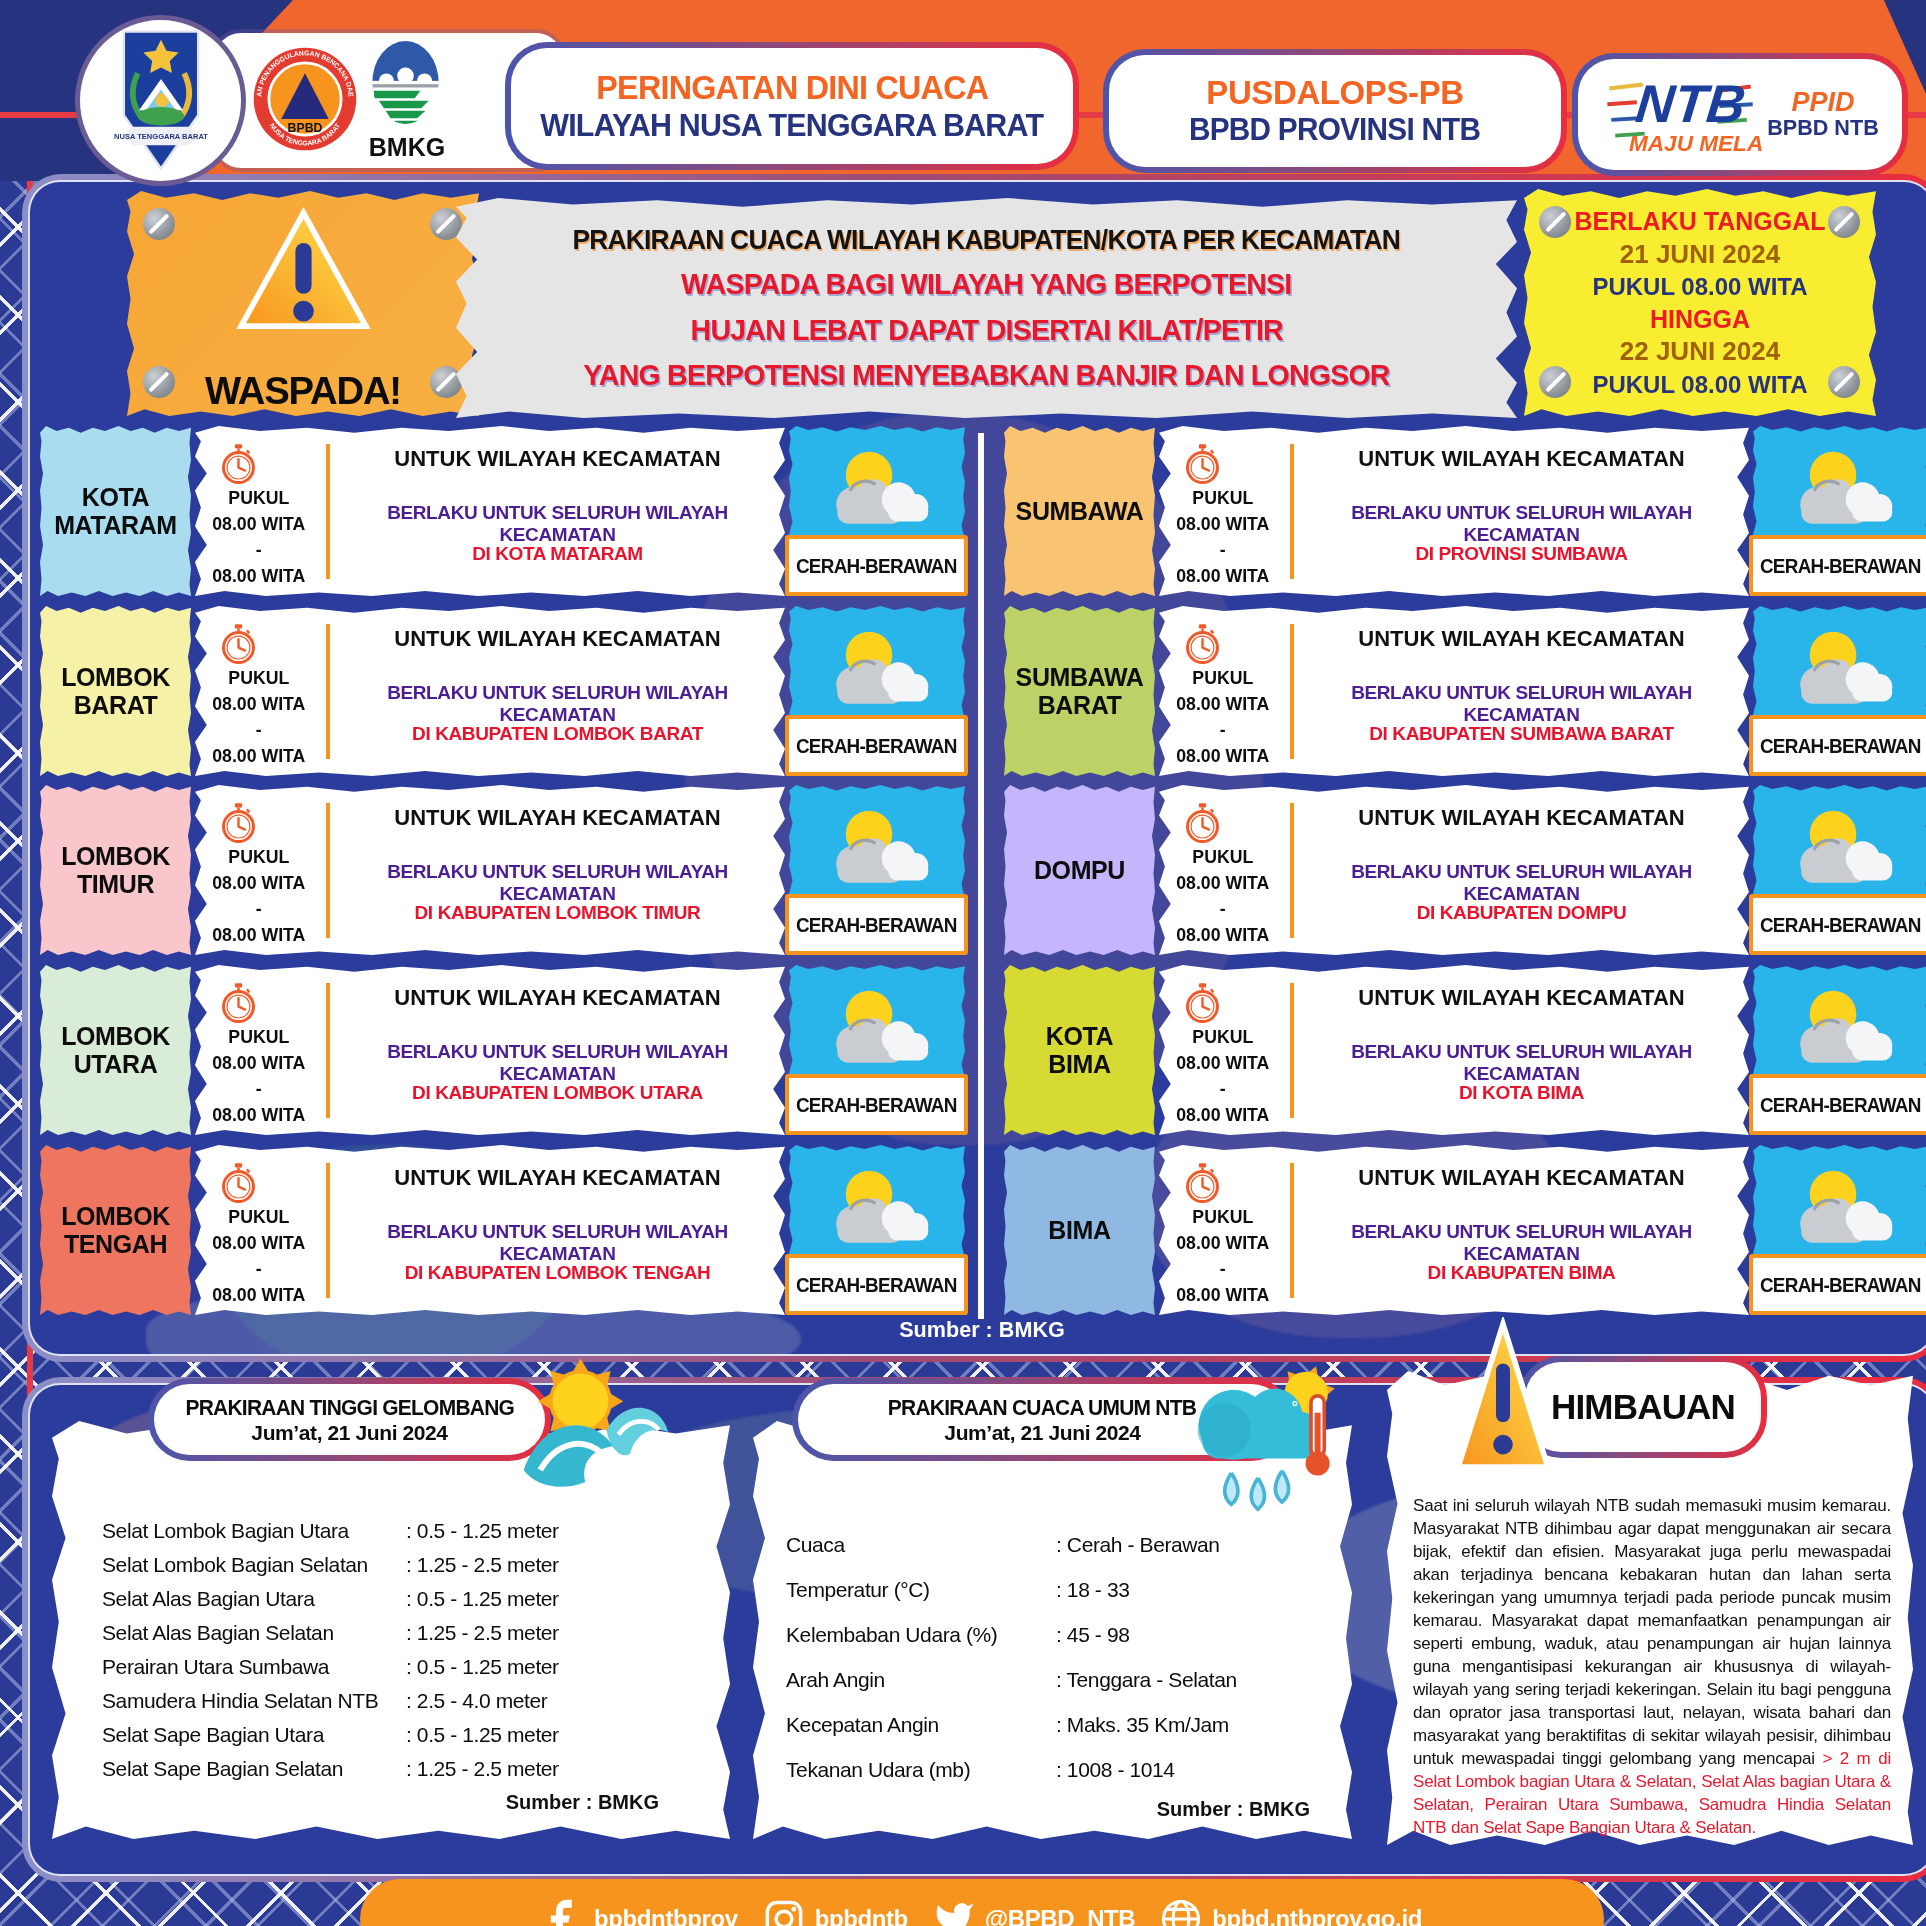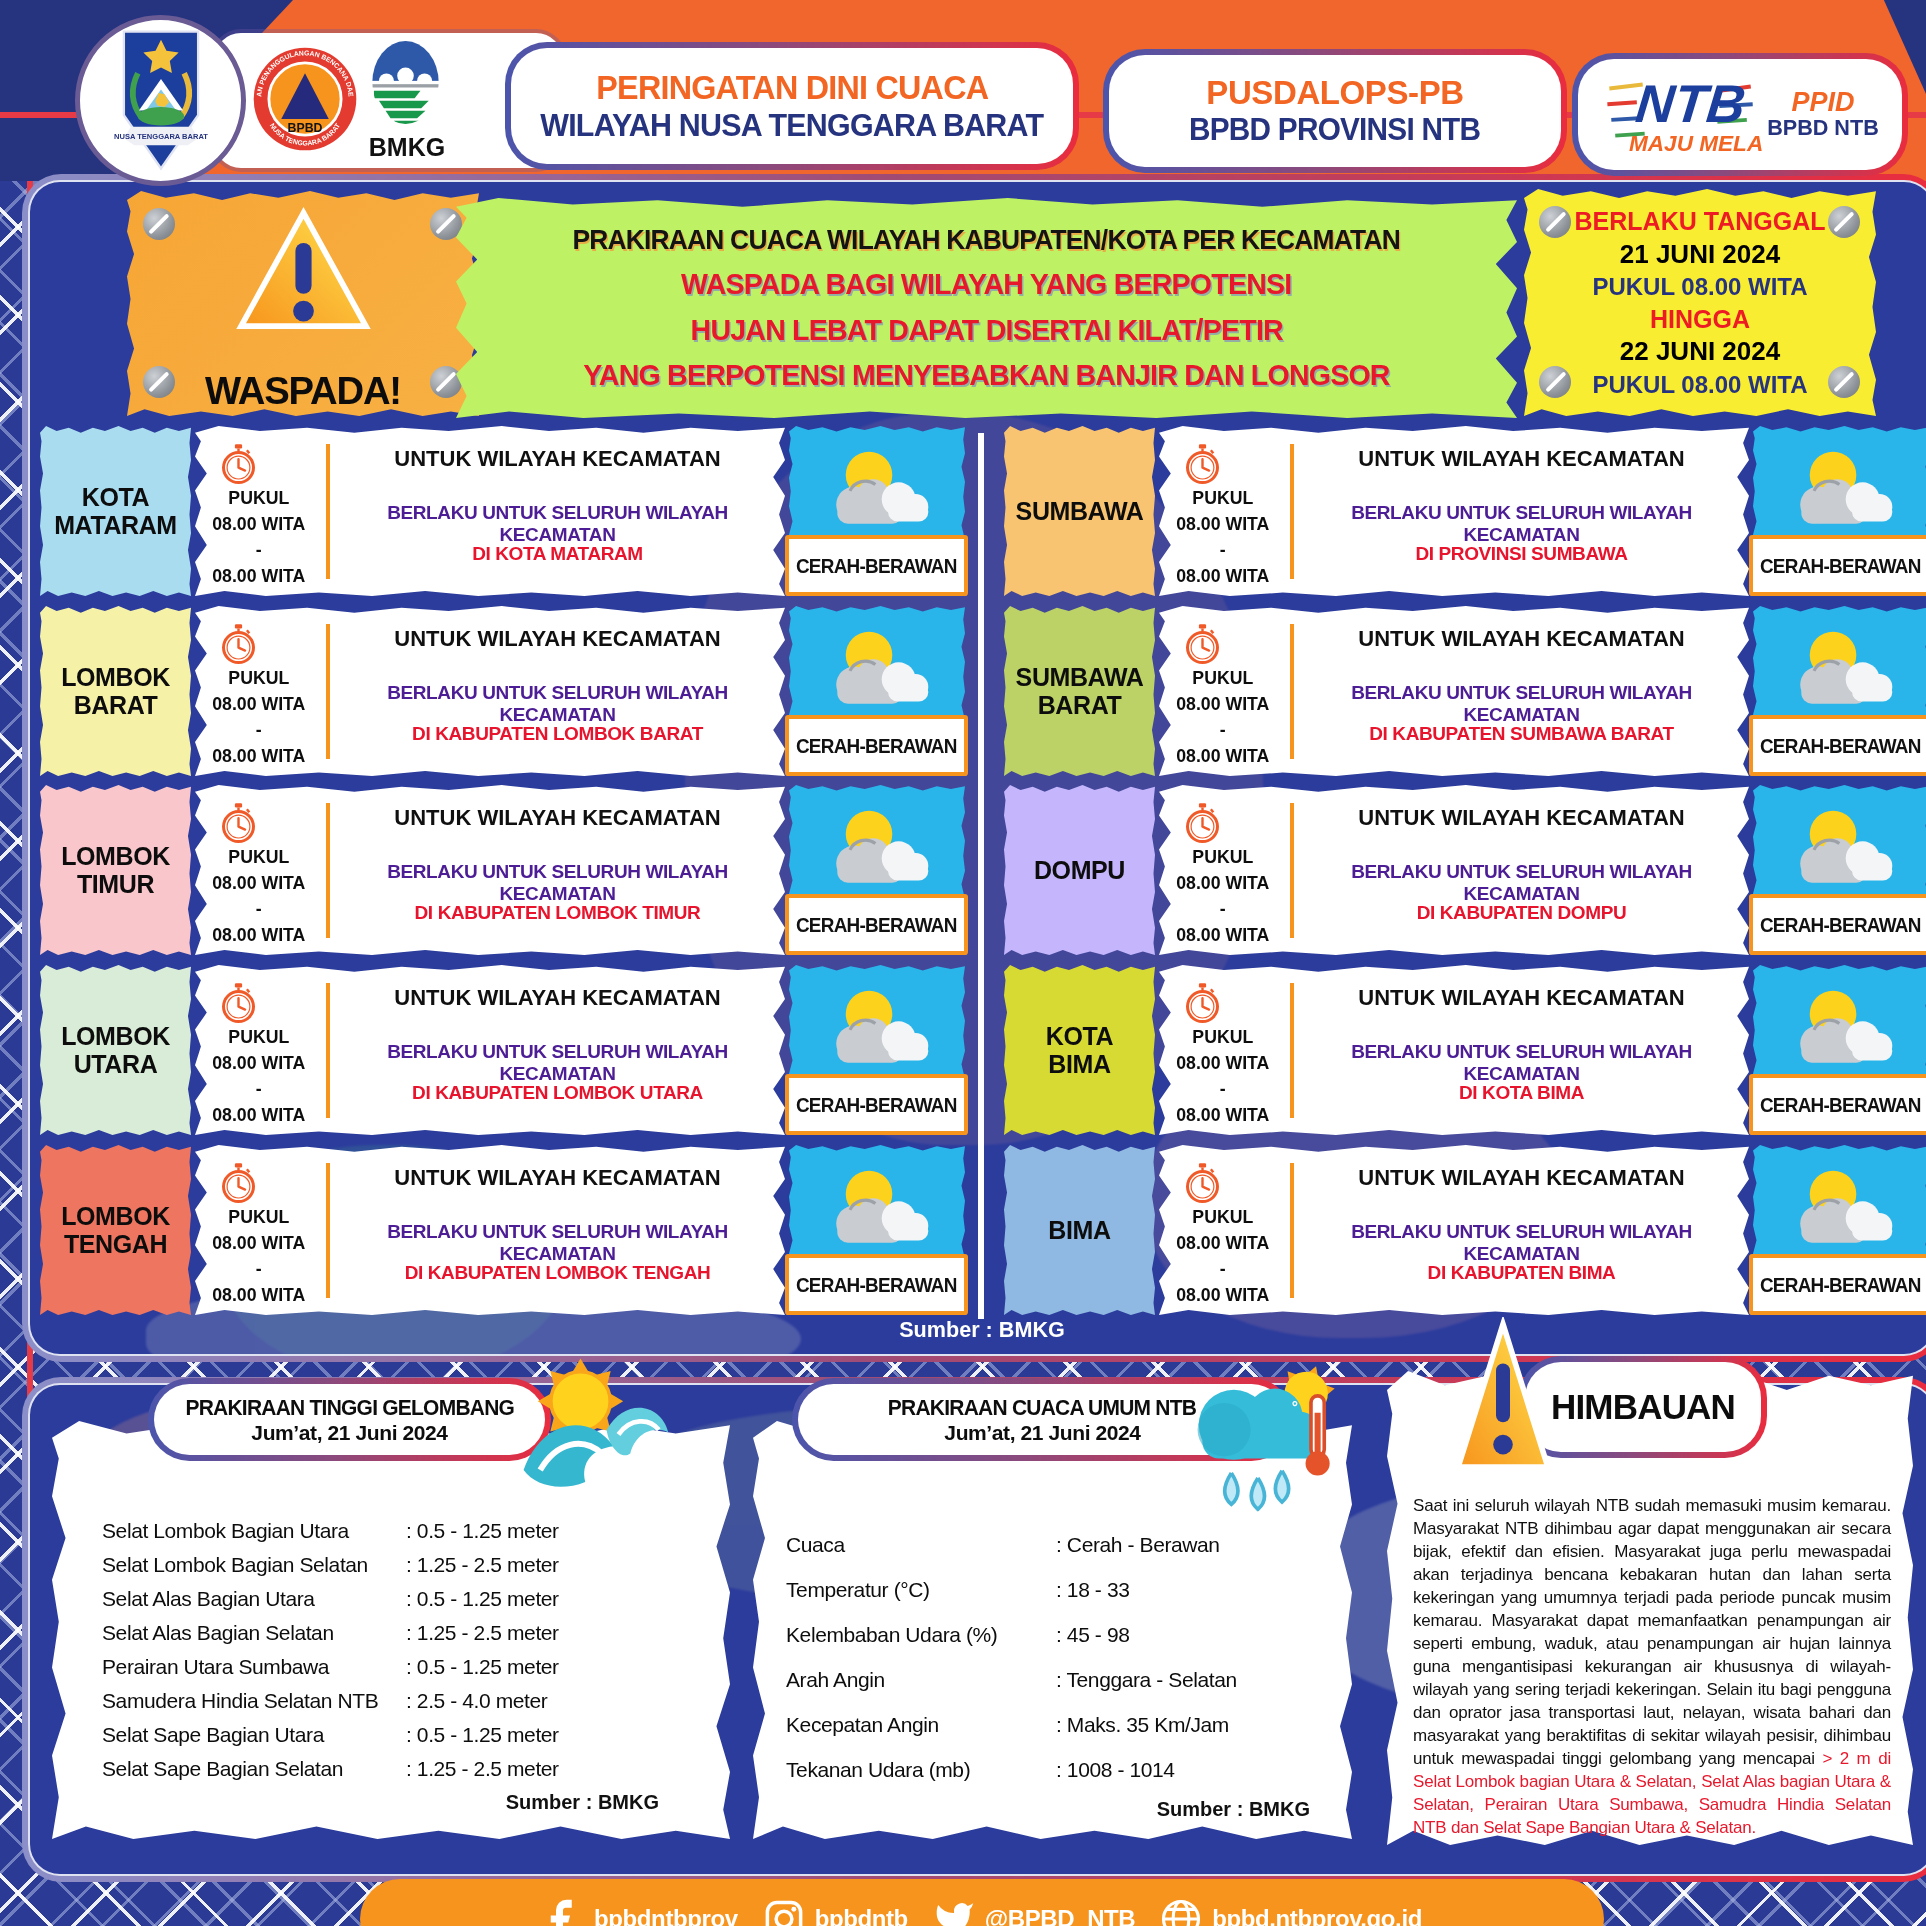--- a/index.html
+++ b/index.html
@@ -41,26 +41,26 @@
 .o2{font-size:31px;font-weight:900;color:#26337f;letter-spacing:-0.8px;transform:scaleX(.96)}
 .ntbbox{left:1572px;top:53px;width:336px;height:123px}
 .ntbbox .in{flex-direction:row;gap:3.9px}
 .ppid1{font-size:27px;font-weight:900;color:#f26522;font-style:italic;line-height:1}
 .ppid2{font-size:21.6px;font-weight:900;color:#26337f;line-height:1.1}
 
 .waspada{position:absolute;left:127px;top:191px;width:352px;height:225px;background:linear-gradient(135deg,#f6a635,#f8b043);clip-path:var(--torn);z-index:3;text-align:center}
 .waspada-word{position:absolute;left:0;right:0;top:178px;font-size:39px;font-weight:900;letter-spacing:-1.2px;color:#0c0c0c;transform:scaleX(.98)}
 .screw{position:absolute;width:32px;height:32px;border-radius:50%;background:radial-gradient(circle at 35% 32%,#cdd1d6,#8d9298 62%,#6e7378)}
 .screw::after{content:"";position:absolute;left:10%;top:44%;width:80%;height:13%;background:#fff;transform:rotate(-45deg);border-radius:3.1px}
-.wtext{position:absolute;left:456px;top:198px;width:1061px;height:220px;background:#bef264;clip-path:var(--torn);z-index:3;display:flex;flex-direction:column;align-items:center;justify-content:center;gap:11.6px;text-align:center;padding:0 19px}
+.wtext{position:absolute;left:456px;top:198px;width:1061px;height:220px;background:#e5e5e5;clip-path:var(--torn);z-index:3;display:flex;flex-direction:column;align-items:center;justify-content:center;gap:11.6px;text-align:center;padding:0 19px}
 .wl1{font-size:28px;font-weight:900;color:#141414;letter-spacing:-0.8px;transform:scaleX(.94);text-shadow:1.5px 1.9px 0 rgba(244,150,60,.75)}
 .wlred{font-size:30px;font-weight:900;color:#e8182c;letter-spacing:-0.8px;transform:scaleX(.95);text-shadow:1.5px 2.3px 0 rgba(125,138,200,.65)}
 .validity{position:absolute;left:1524px;top:189px;width:352px;height:227px;background:#f9ed32;clip-path:var(--torn);z-index:3;display:flex;flex-direction:column;align-items:center;justify-content:center;text-align:center;line-height:1.3}
 .v-title{font-size:25px;font-weight:700;color:#ed1c24}
-.v-date{font-size:26px;font-weight:900;color:#000000}
+.v-date{font-size:26px;font-weight:900;color:#a16207}
 .v-time{font-size:24px;font-weight:900;color:#26337f}
 .v-mid{font-size:25px;font-weight:900;color:#ed1c24}
 
 .divider{position:absolute;left:978px;top:433px;width:6.2px;height:886px;background:#fff;z-index:3}
 .card{position:absolute;width:925px;height:170px;z-index:3}
 .colL{left:40px}.colR{left:1004px}
 .row0{top:426px}.row1{top:606px}.row2{top:785px}.row3{top:965px}.row4{top:1145px}
 .card-label{position:absolute;left:0;top:0;width:151px;height:170px;clip-path:var(--torn);display:flex;align-items:center;justify-content:center;text-align:center;font-size:25px;font-weight:900;letter-spacing:-0.4px;line-height:1.14;color:#0d0d0d}
 .card-main{position:absolute;left:155px;top:0;width:590px;height:170px;background:#fff;clip-path:var(--torn)}
 .clock{position:absolute;left:25px;top:17px;width:37px;height:42px}

